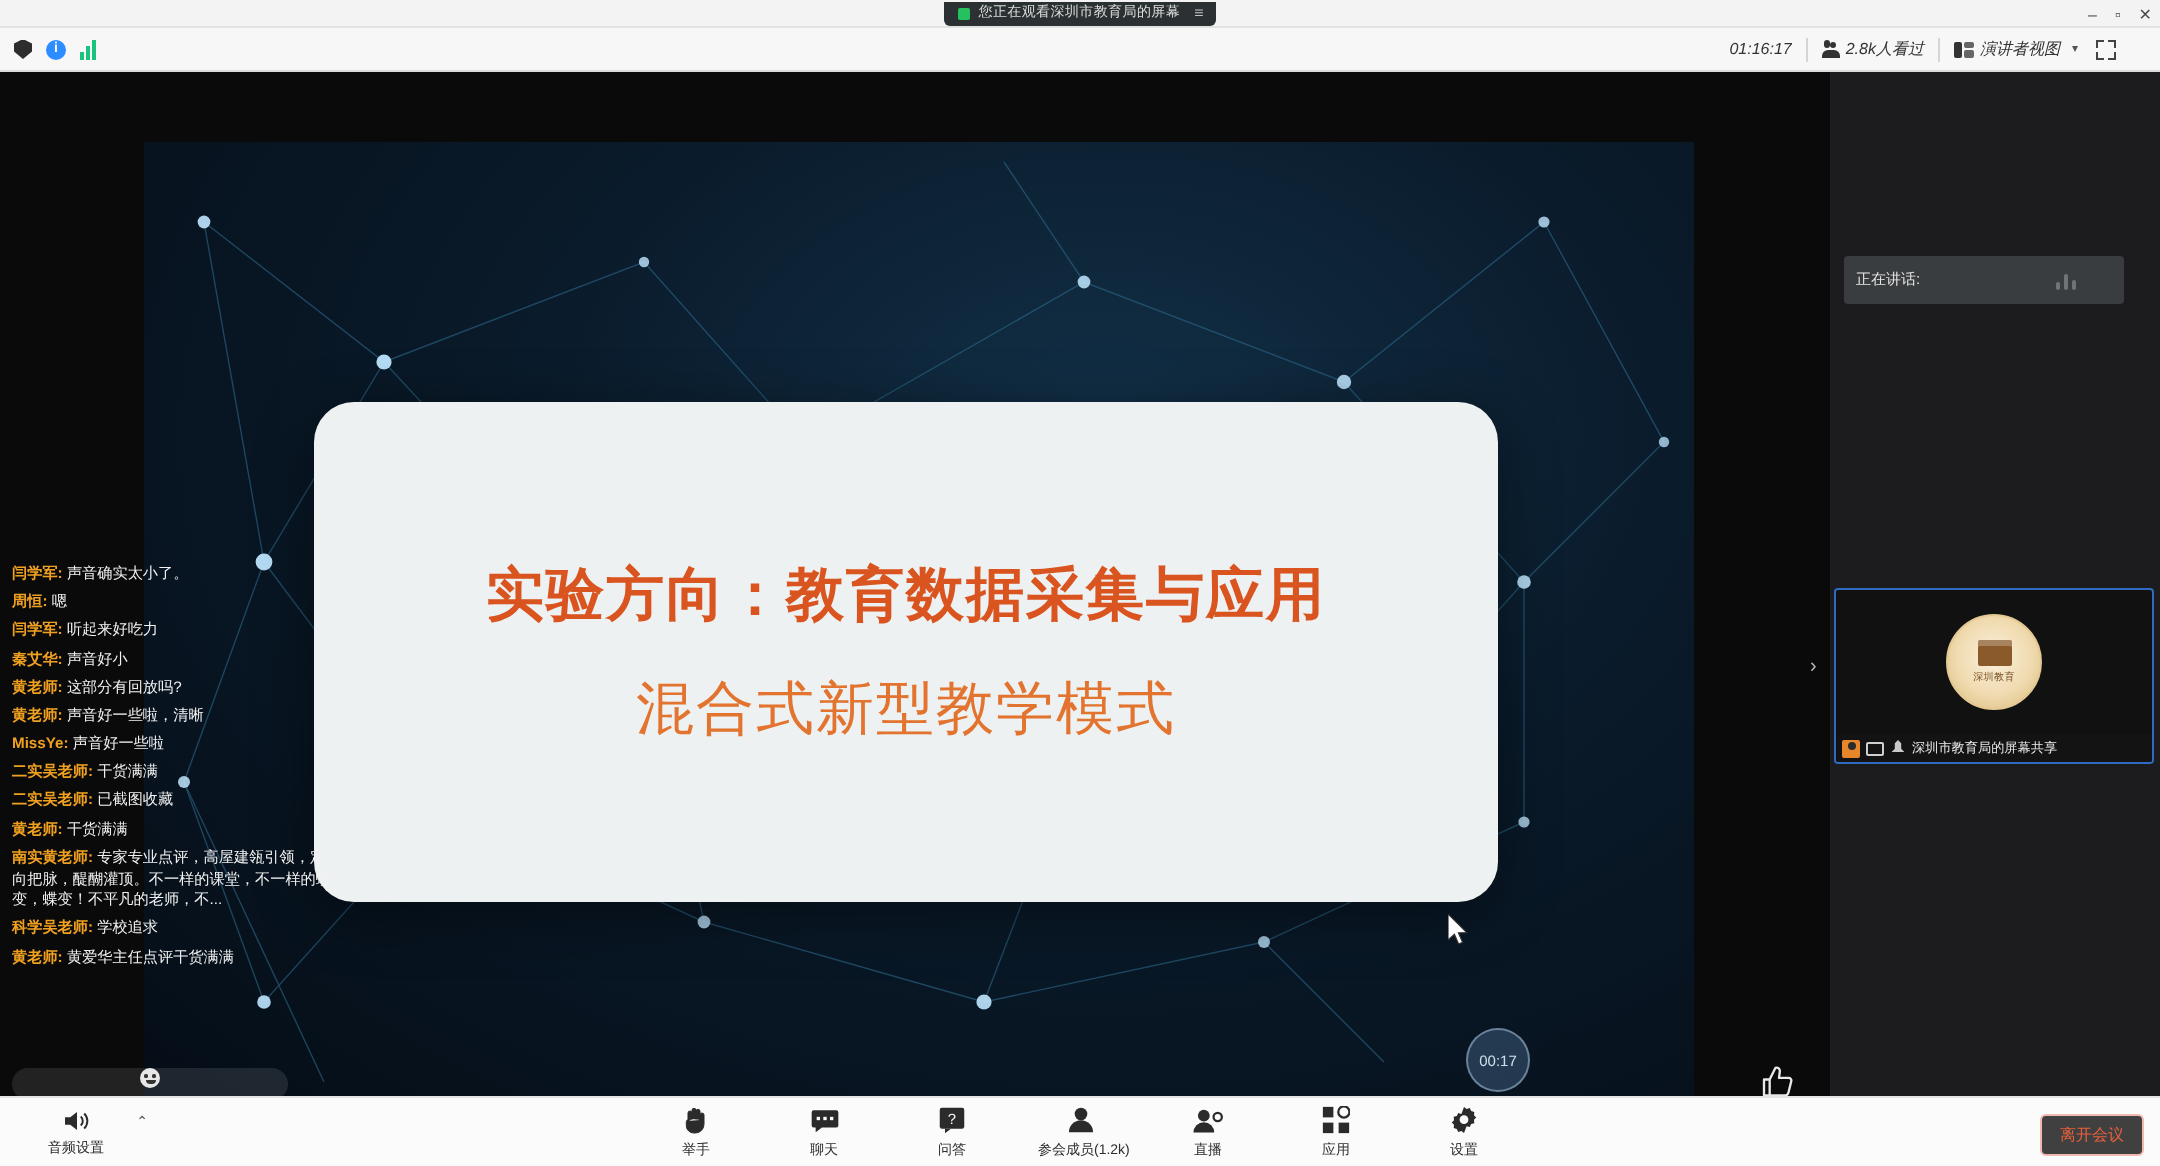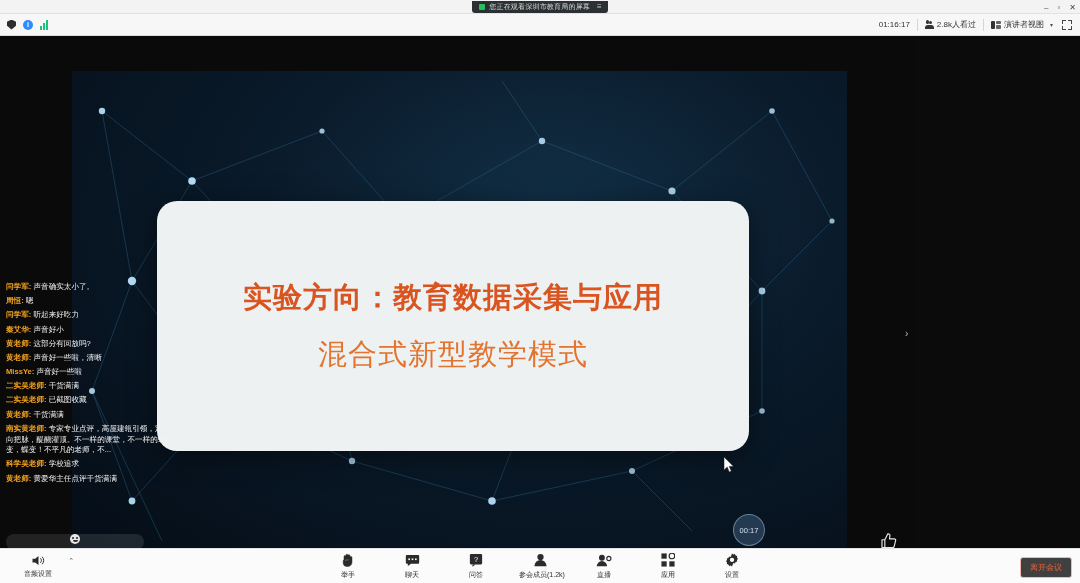--- a/index.html
+++ b/index.html
@@ -45,21 +45,21 @@
     color:#fff;font-size:7px;line-height:10px;text-align:center;font-weight:bold;
   }
   .ic-bars{ display:flex; align-items:flex-end; gap:1px; height:10px; }
   .ic-bars i{ width:2px;background:#19c37d;display:block; }
   .ic-bars i:nth-child(1){height:4px}
   .ic-bars i:nth-child(2){height:7px}
   .ic-bars i:nth-child(3){height:10px}
 
   .tb-right{
     margin-left:auto; display:flex; align-items:center;
-    gap:0; padding-right:8px; font-size:8px; color:#333;
+    gap:0; padding-right:22px; font-size:8px; color:#333;font-style:italic;
   }
   .tb-sep{ width:1px;height:12px;background:#d5d5d5;margin:0 7px; }
   .tb-item{ display:flex;align-items:center;gap:3px; white-space:nowrap;}
   .ic-people{ width:9px;height:9px;position:relative;display:inline-block;}
   .ic-people::before{content:"";position:absolute;left:1px;top:0;width:3.5px;height:3.5px;border-radius:50%;background:#333;}
   .ic-people::after{content:"";position:absolute;left:4.5px;top:1px;width:3px;height:3px;border-radius:50%;background:#333;}
   .ic-people i{position:absolute;left:0;bottom:0;width:9px;height:4px;border-radius:3px 3px 0 0;background:#333;}
   .ic-view{ width:10px;height:8px;position:relative; }
   .ic-view i{position:absolute;left:0;top:0;width:4px;height:8px;background:#333;border-radius:1px;}
   .ic-view em{position:absolute;right:0;top:0;width:5px;height:3.5px;background:#666;border-radius:1px;}
@@ -376,20 +376,43 @@
     <div id="chatbar">
       <span class="emoji-btn">
           <i></i>
         </span>
       <span class="chat-div"></span>
       <span class="chat-ph">说点什么...</span>
       <span class="chat-send">›</span>
     </div>
   </div>
 
+  <div id="rightpanel">
+    <div id="speaking">
+      <span class="lbl">正在讲话:</span>
+      <span class="wave">
+          <i></i>
+          <i></i>
+          <i></i>
+        </span>
+    </div>
+
+    <div id="thumb">
+      <div class="logo">
+        <span class="bk"></span>
+        <span class="nm">深圳教育</span>
+      </div>
+      <div class="bar">
+        <span class="pill"></span>
+        <span class="scr"></span>
+        <span class="pin"></span>
+        <span class="nmtxt">深圳市教育局的屏幕共享</span>
+      </div>
+    </div>
+  </div>
 
   <div id="watermark">
     <div class="w1">激活 Windows</div>
 
   </div>
 </div>
 
 <div id="bottombar">
 
   <div id="audio">

